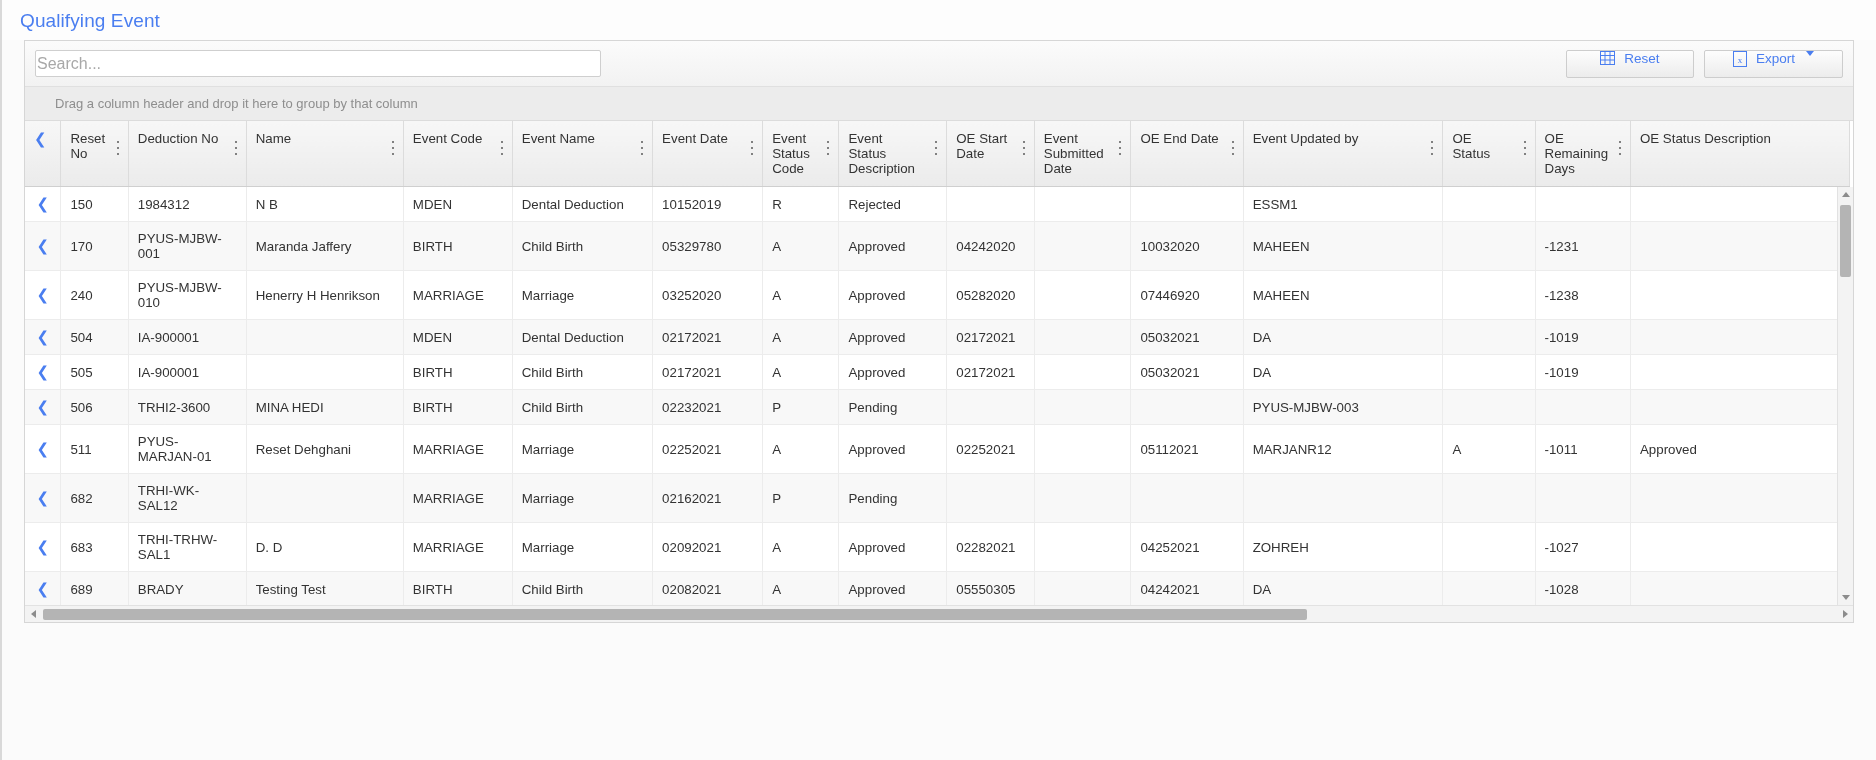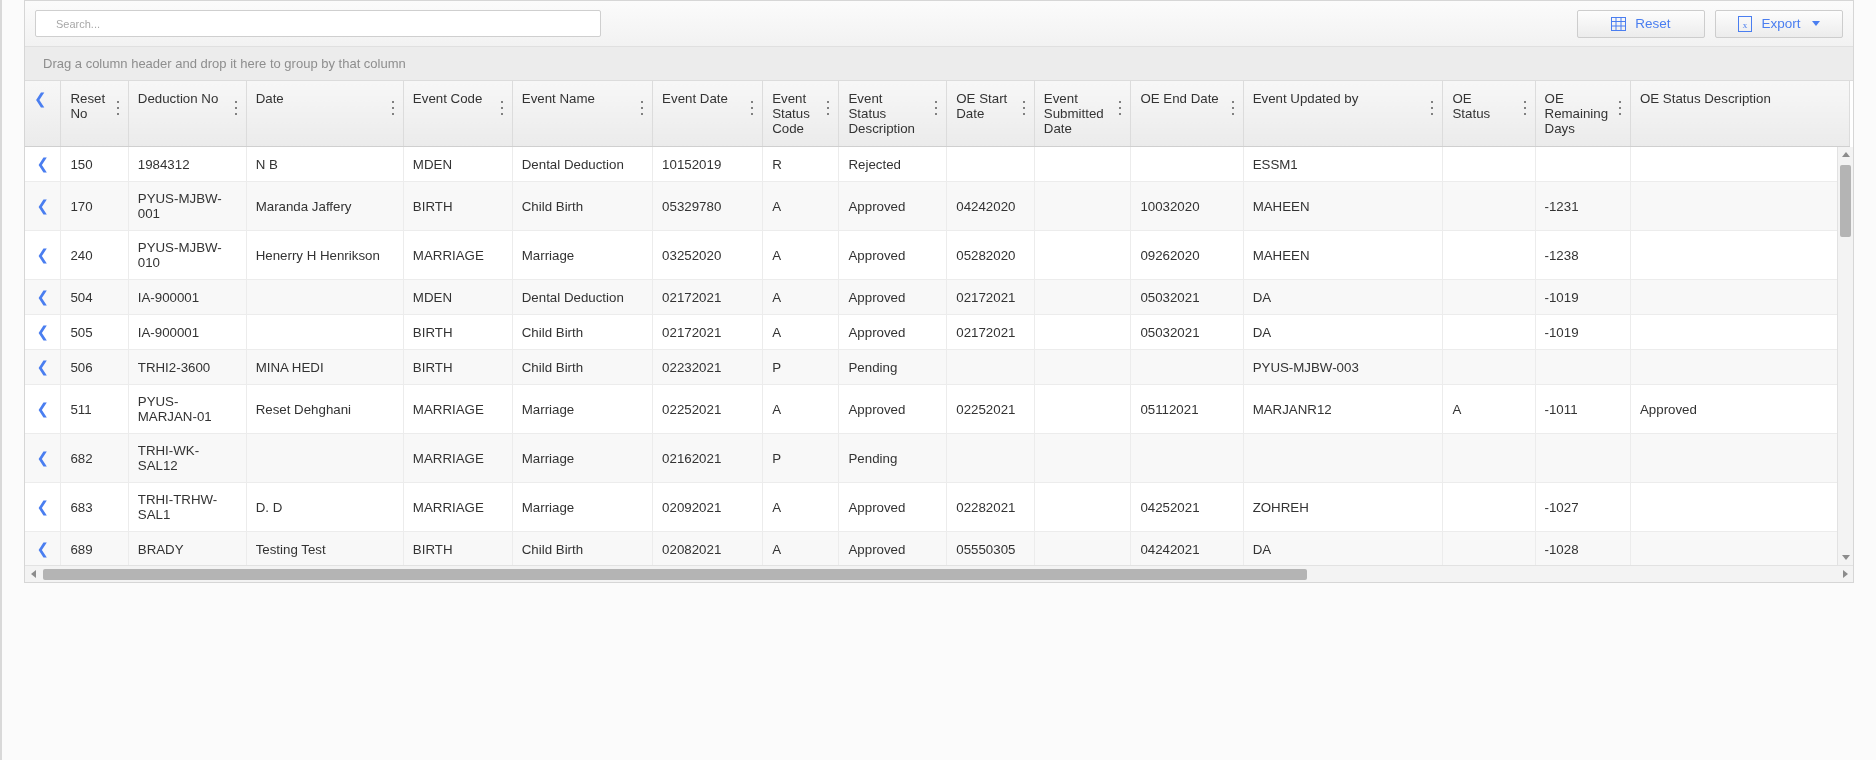--- a/index.html
+++ b/index.html
@@ -40,59 +40,58 @@
     align-items: center;
     justify-content: space-between;
     height: 46px;
   }
   .search-input {
     width: 566px;
     height: 27px;
     border: 1px solid #cfcfcf;
     border-radius: 2px;
     background: #fff;
-    padding: 3px 20px;
-    font-size: 11px;
+    padding: 3px 1px;
+    font-size: 16px;
     color: #737373;
     font-family: "Liberation Sans", sans-serif;
     outline: none;
   }
   .search-input::placeholder { color: #a8a8a8; }
   .tb-right { display: flex; gap: 10px; }
   .btn {
     min-width: 128px;
     height: 28px;
     border: 1px solid #cdcdcd;
     border-radius: 2px;
     background: linear-gradient(#fdfdfd,#ececec);
     color: #4a7ef0;
     font-size: 13.5px;
     display: inline-flex;
-    align-items: center;
     justify-content: center;
     gap: 9px;
     cursor: pointer;
     font-family: "Liberation Sans", sans-serif;
-    padding: 0 22px;
+    padding: 0 28px;
   }
   .btn svg { display: block; }
   .caret {
     width: 0; height: 0;
     border-left: 4.5px solid transparent;
     border-right: 4.5px solid transparent;
     border-top: 5px solid #4a7ef0;
     margin-left: 2px;
   }
   
   .group-panel {
     background: #ececec;
     border-bottom: 1px solid #dcdcdc;
     color: #8e8e8e;
     font-size: 13px;
-    padding: 9px 0 9px 18px;
+    padding: 9px 0 9px 30px;
     height: 34px;
   }
   
   .grid-scroll {
     position: relative;
     overflow: hidden;
   }
   table.gtable {
     border-collapse: collapse;
     table-layout: fixed;
@@ -208,20 +207,21 @@
     padding-right: 14px;
     font-size: 13px;
     color: #444;
   }
 </style>
 </head>
 <body>
 
 <div class="page">
 
+  <div class="page-title">Qualifying Event</div>
 
   <div class="grid">
 
     <div class="toolbar">
       <input class="search-input" type="text" placeholder="Search..." style="">
       <div class="tb-right">
         <div class="btn">
           <span>
             <svg width="15" height="14" viewBox="0 0 15 14">
               <rect x="0.5" y="0.5" width="14" height="13" fill="none" stroke="#4a7ef0"></rect>
@@ -283,21 +283,21 @@
             </th>
             <th>
               <span class="th-label">Deduction No</span>
               <span class="th-menu">
                   <i></i>
                   <i></i>
                   <i></i>
                 </span>
             </th>
             <th>
-              <span class="th-label">Date</span>
+              <span class="th-label">Name</span>
               <span class="th-menu">
                   <i></i>
                   <i></i>
                   <i></i>
                 </span>
             </th>
             <th>
               <span class="th-label">Event Code</span>
               <span class="th-menu">
                   <i></i>
@@ -454,21 +454,21 @@
                 <td>240</td>
                 <td>PYUS-MJBW-010</td>
                 <td>Henerry H Henrikson</td>
                 <td>MARRIAGE</td>
                 <td>Marriage</td>
                 <td>03252020</td>
                 <td>A</td>
                 <td>Approved</td>
                 <td>05282020</td>
                 <td></td>
-                <td>09262020</td>
+                <td>07446920</td>
                 <td>MAHEEN</td>
                 <td></td>
                 <td>-1238</td>
                 <td></td>
               </tr>
               <tr class="alt">
                 <td class="col-expand"><span class="chev">❮</span></td>
                 <td>504</td>
                 <td>IA-900001</td>
                 <td></td>

